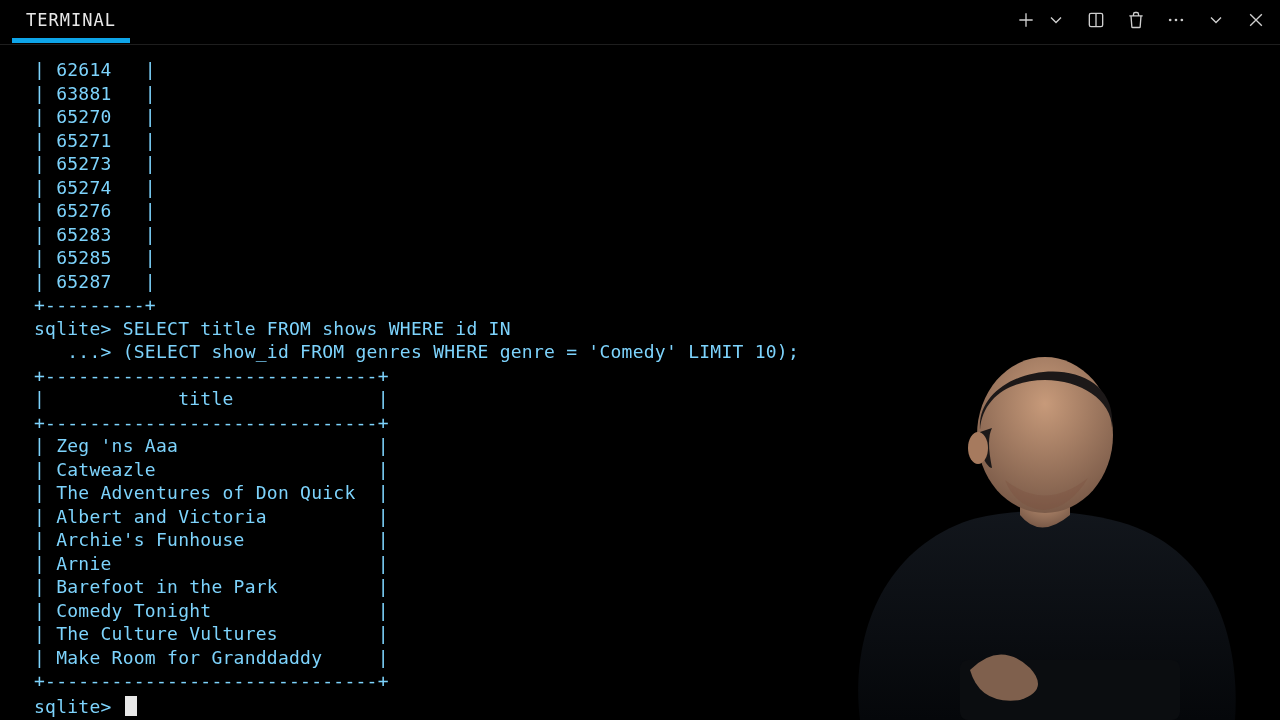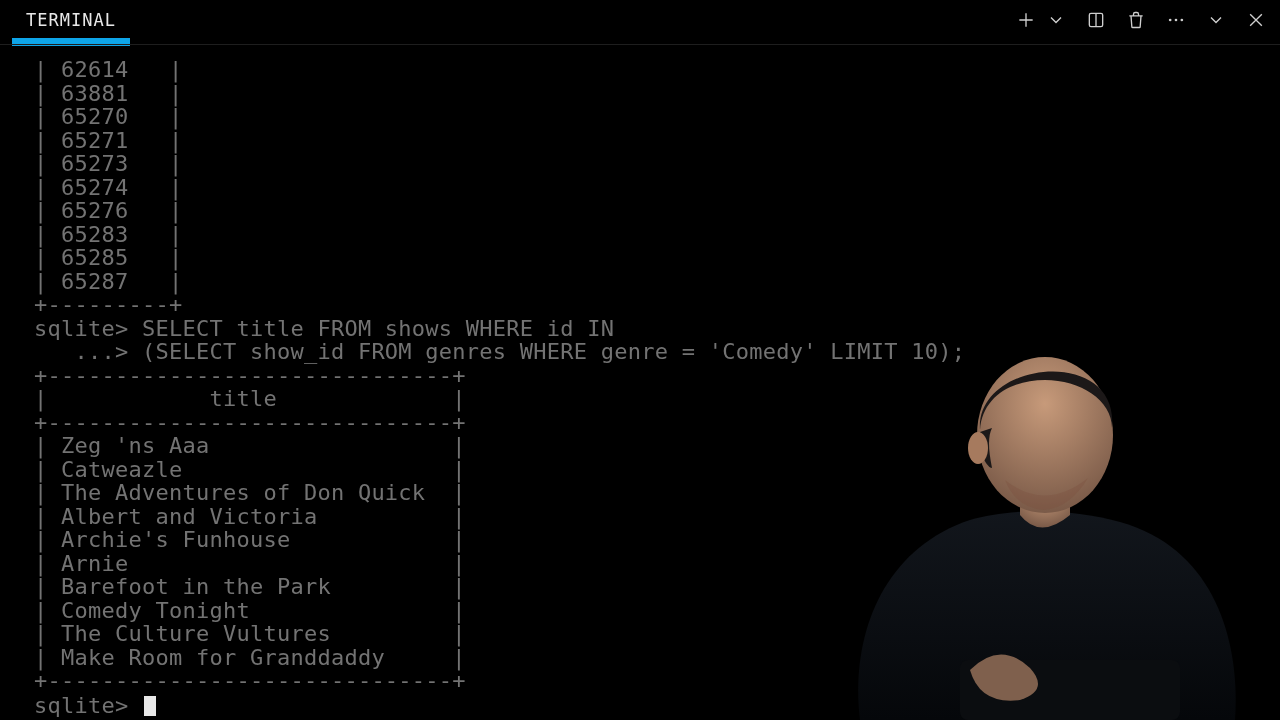--- a/index.html
+++ b/index.html
@@ -1,30 +1,30 @@
 <!DOCTYPE html>
 <html><head>
   <meta charset="utf-8">
   <style>
     * { margin: 0; padding: 0; box-sizing: border-box; }
     html, body { width: 1280px; height: 720px; background: #000; overflow: hidden; font-family: 'Consolas','Menlo','Monaco',monospace; }
     .app { position: relative; width: 100%; height: 100%; color: #e6e6e6; }
     .titlebar { display: flex; align-items: flex-start; height: 48px; padding: 0 12px; }
-    .tab-title { display: inline-block; padding: 10px 14px 8px; font-size: 17px; letter-spacing: 1px; color: #e8e8e8; border-bottom: 8px solid #0ea5e9; }
+    .tab-title { display: inline-block; padding: 10px 14px 8px; font-size: 17px; letter-spacing: 1px; color: #e8e8e8; border-bottom: 5px solid #0ea5e9; }
     .spacer { flex: 1; }
     .tb-actions { display: flex; align-items: center; gap: 16px; padding-top: 8px; color: #cfcfcf; }
     .tb-actions svg { width: 20px; height: 20px; display: block; }
     .tb-btn { display: inline-flex; align-items: center; justify-content: center; width: 24px; height: 24px; cursor: pointer; }
     .terminal {
       position: absolute;
       top: 58px; left: 34px; right: 0; bottom: 0;
-      font-size: 22px;
+      font-size: 18px;
       line-height: 23.5px;
       white-space: pre;
-      color: #737373;
+      color: #7dd3fc;
       font-weight: 400;
       letter-spacing: 0.25px;
     }
     .terminal .line { display: block; }
     
     .cursor {
       display: inline-block;
       width: 12px; height: 20px;
       background: #e8e8e8;
       transform: translateY(3px);

